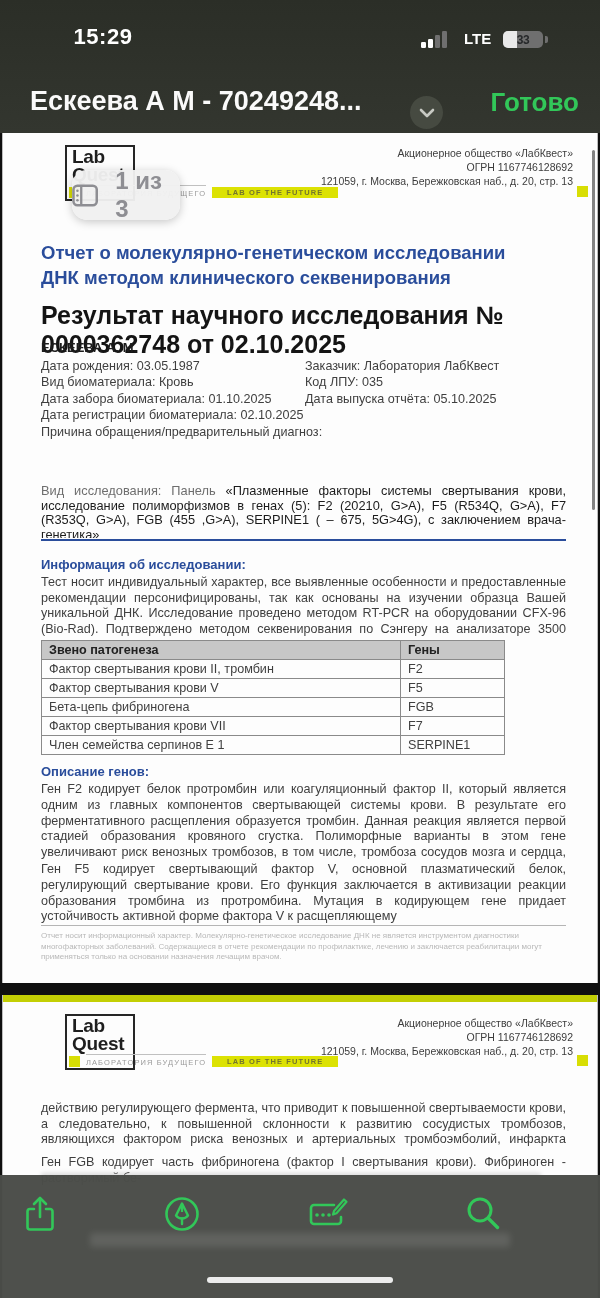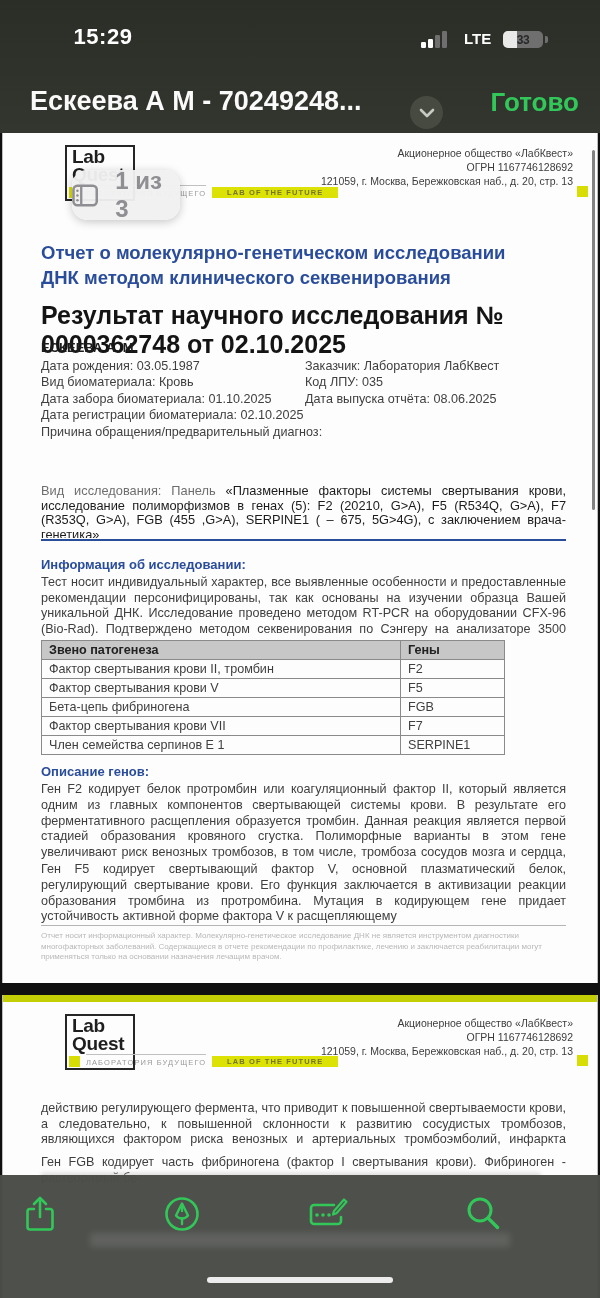--- a/index.html
+++ b/index.html
@@ -154,21 +154,21 @@
       <div class="c pat-col">
         <div>Дата рождения: 03.05.1987</div>
         <div>Вид биоматериала: Кровь</div>
         <div>Дата забора биоматериала: 01.10.2025</div>
         <div>Дата регистрации биоматериала: 02.10.2025</div>
         <div>Причина обращения/предварительный диагноз:</div>
       </div>
       <div class="c pat-col pat-right">
         <div>Заказчик: Лаборатория ЛабКвест</div>
         <div>Код ЛПУ: 035</div>
-        <div>Дата выпуска отчёта: 08.06.2025</div>
+        <div>Дата выпуска отчёта: 05.10.2025</div>
       </div>
 
       <div class="c study">
         <span class="pre">Вид исследования: Панель </span><span class="bld">«Плазменные факторы системы свертывания крови, исследование полиморфизмов в генах (5): F2 (20210, G&gt;A), F5 (R534Q, G&gt;A), F7 (R353Q, G&gt;A), FGB (455 ,G&gt;A), SERPINE1 ( – 675, 5G&gt;4G), с заключением врача-генетика»</span>
       </div>
       <div class="c divider-blue"></div>
 
       <div class="c h-blue info-heading">Информация об исследовании:</div>
       <div class="c info-text">Тест носит индивидуальный характер, все выявленные особенности и предоставленные рекомендации персонифицированы, так как основаны на изучении образца Вашей уникальной ДНК. Исследование проведено методом RT-PCR на оборудовании CFX-96 (Bio-Rad). Подтверждено методом секвенирования по Сэнгеру на анализаторе 3500 Applied Biosystems.</div>
 

